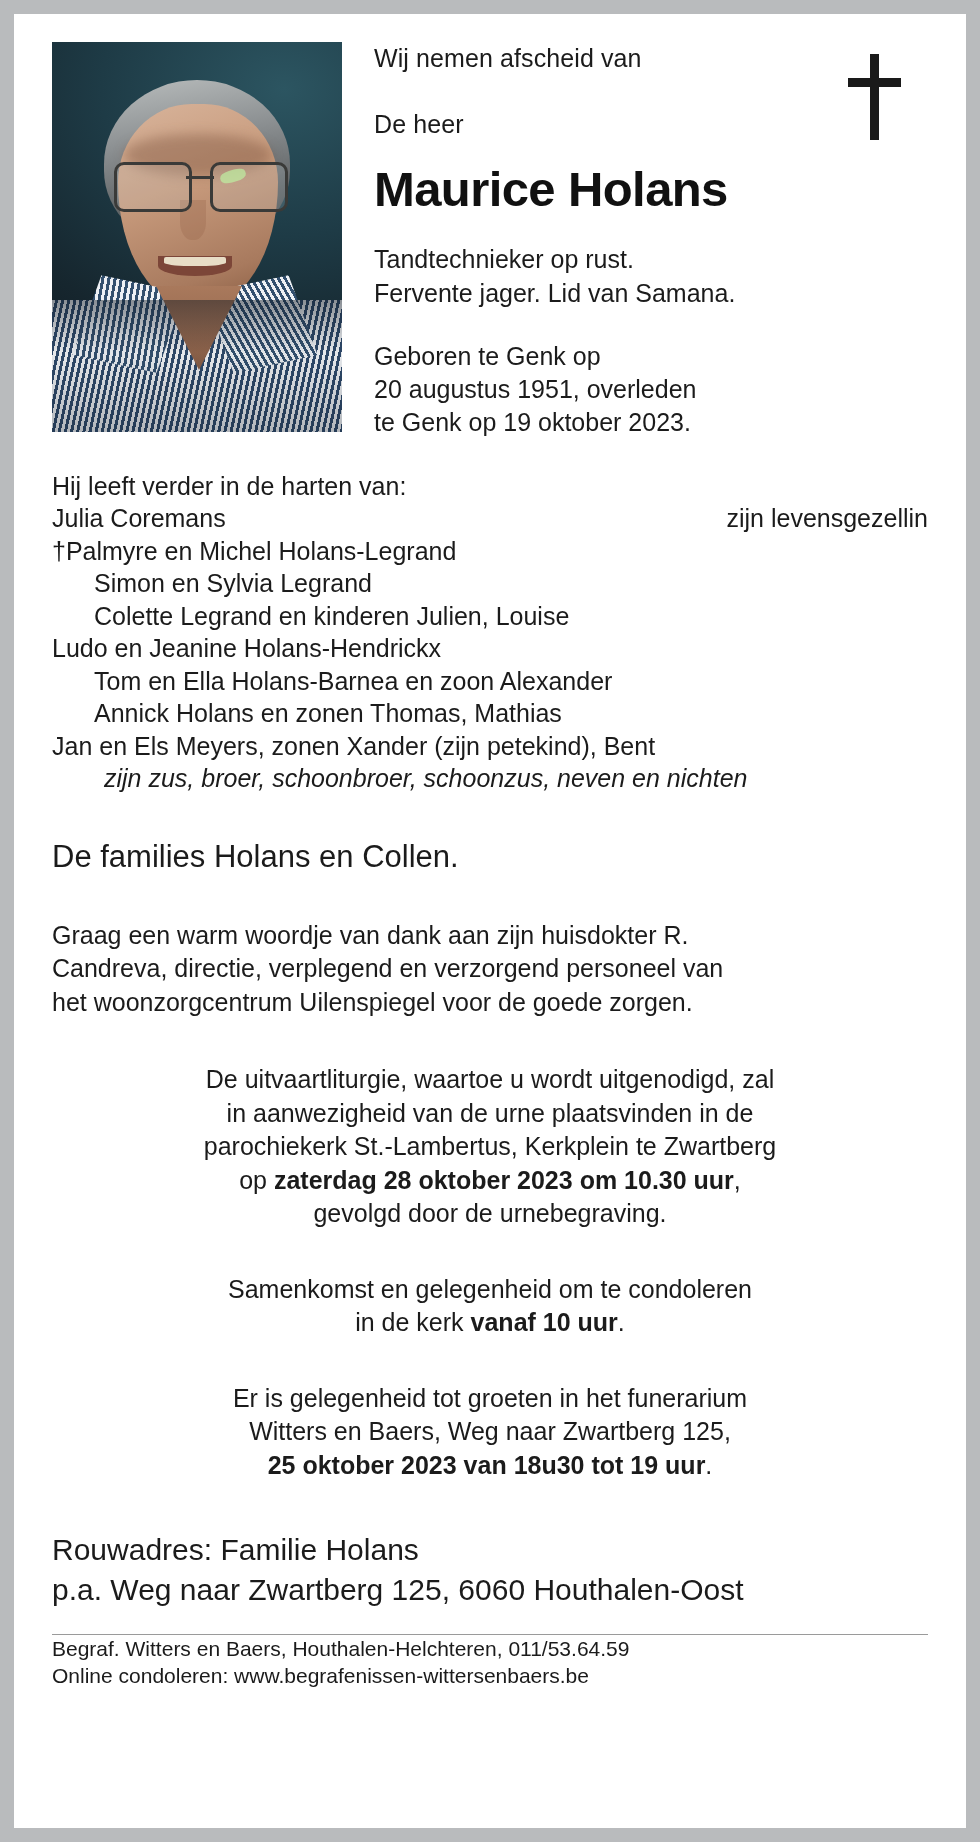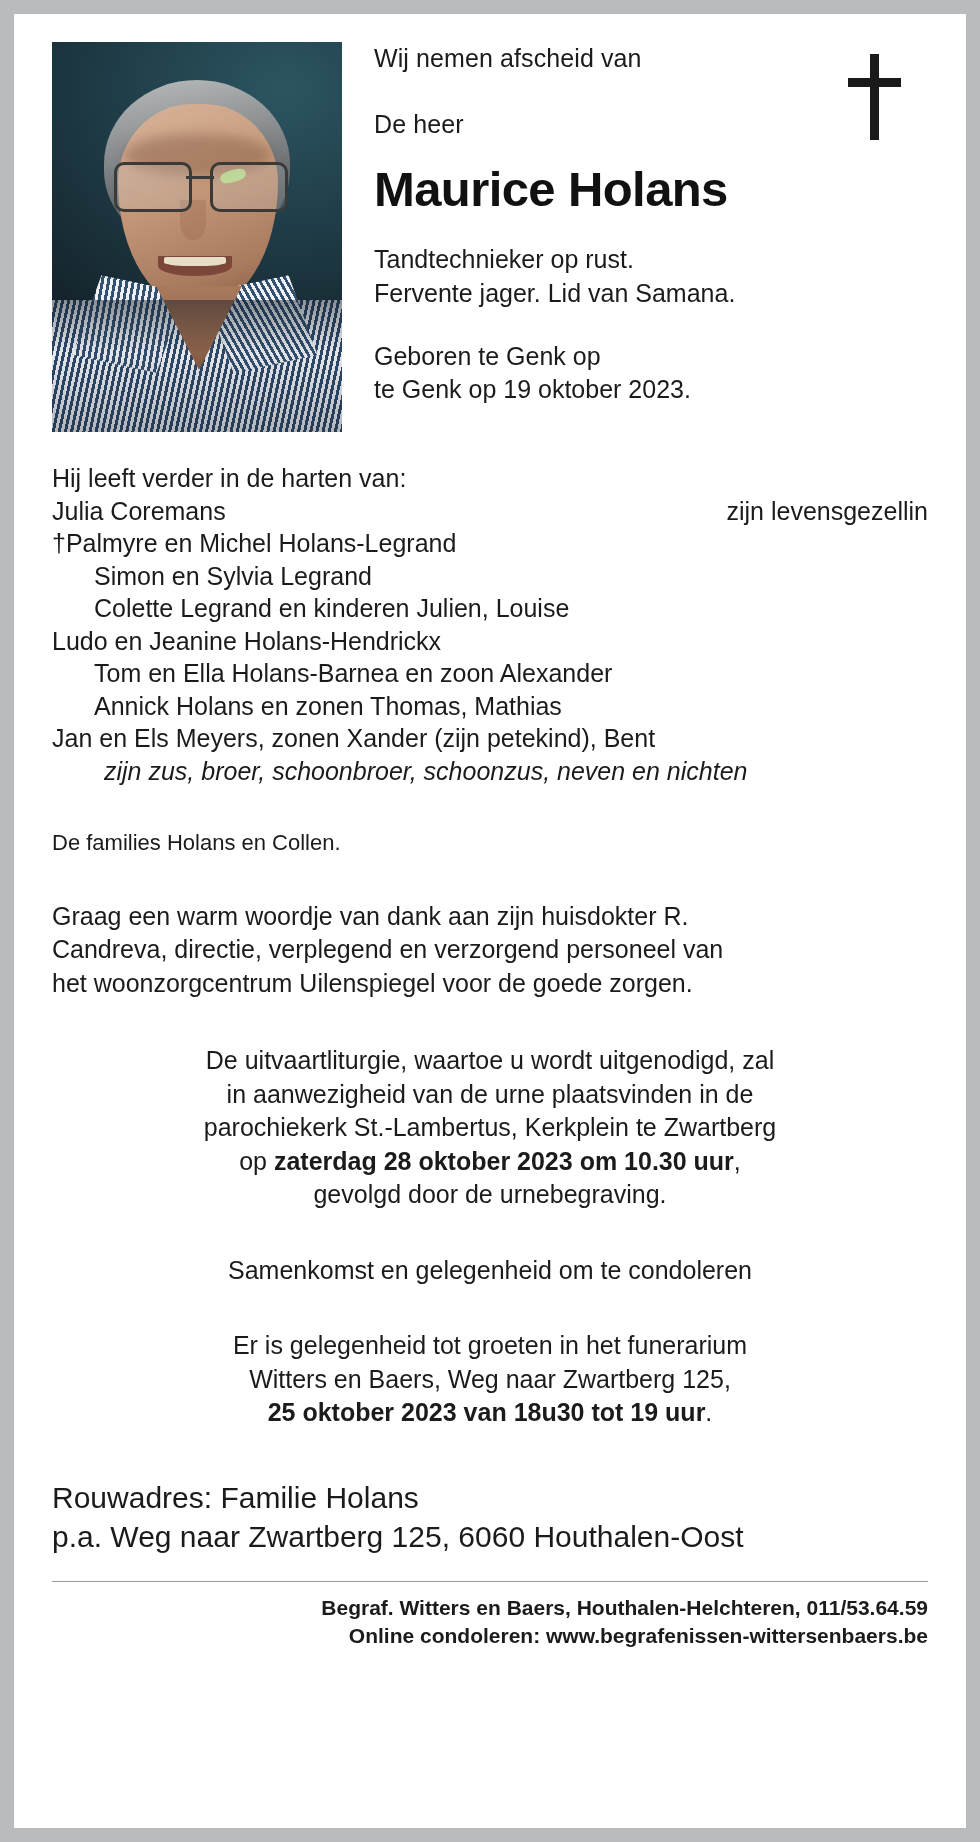--- a/index.html
+++ b/index.html
@@ -227,21 +227,21 @@
     justify-content: space-between;
     align-items: baseline;
   }
   .fam-row .rel { white-space: nowrap; }
   .indent { padding-left: 42px; }
   .indent2 { padding-left: 52px; }
   .italic { font-style: italic; }
 
   .families {
     margin-top: 42px;
-    font-size: 22px;
+    font-size: 31px;
     color: #1b1b1b;
     line-height: 1.3;
   }
   .thanks {
     margin-top: 42px;
     font-size: 25px;
     color: #1b1b1b;
     line-height: 1.34;
   }
 
@@ -263,26 +263,24 @@
     color: #1b1b1b;
     line-height: 1.32;
   }
 
   .rule {
     margin-top: 24px;
     border-top: 1px solid #9a9a9a;
     width: 100%;
   }
   .footer {
-    margin-top: 12px;
-    text-align: right;
+    text-align: left;
     font-size: 21px;
     color: #1b1b1b;
     line-height: 1.32;
-    font-weight: bold;
   }
 </style>
 </head>
 <body>
 
 <div class="frame">
  <div class="inner">
 
   <div class="top">
 
@@ -319,20 +317,21 @@
       <div class="lead lead-2">De heer</div>
       <div class="deceased-name">Maurice Holans</div>
 
       <div class="prof">
         <div>Tandtechnieker op rust.</div>
         <div>Fervente jager. Lid van Samana.</div>
       </div>
 
       <div class="dates">
         <div>Geboren te Genk op</div>
+        <div>20 augustus 1951, overleden</div>
         <div>te Genk op 19 oktober 2023.</div>
       </div>
     </div>
   </div>
 
   <div class="family">
     <div>Hij leeft verder in de harten van:</div>
     <div class="fam-row">
       <span>Julia Coremans</span>
       <span class="rel">zijn levensgezellin</span>
@@ -358,20 +357,21 @@
   <div class="centerblock cb1">
     <div>De uitvaartliturgie, waartoe u wordt uitgenodigd, zal</div>
     <div>in aanwezigheid van de urne plaatsvinden in de</div>
     <div>parochiekerk St.-Lambertus, Kerkplein te Zwartberg</div>
     <div><span>op </span><b>zaterdag 28 oktober 2023 om 10.30 uur</b><span>,</span></div>
     <div>gevolgd door de urnebegraving.</div>
   </div>
 
   <div class="centerblock cb2">
     <div>Samenkomst en gelegenheid om te condoleren</div>
+    <div><span>in de kerk </span><b>vanaf 10 uur</b><span>.</span></div>
   </div>
 
   <div class="centerblock cb3">
     <div>Er is gelegenheid tot groeten in het funerarium</div>
     <div>Witters en Baers, Weg naar Zwartberg 125,</div>
     <div><b>25 oktober 2023 van 18u30 tot 19 uur</b><span>.</span></div>
   </div>
 
   <div class="rouwadres">
     <div>Rouwadres: Familie Holans</div>

